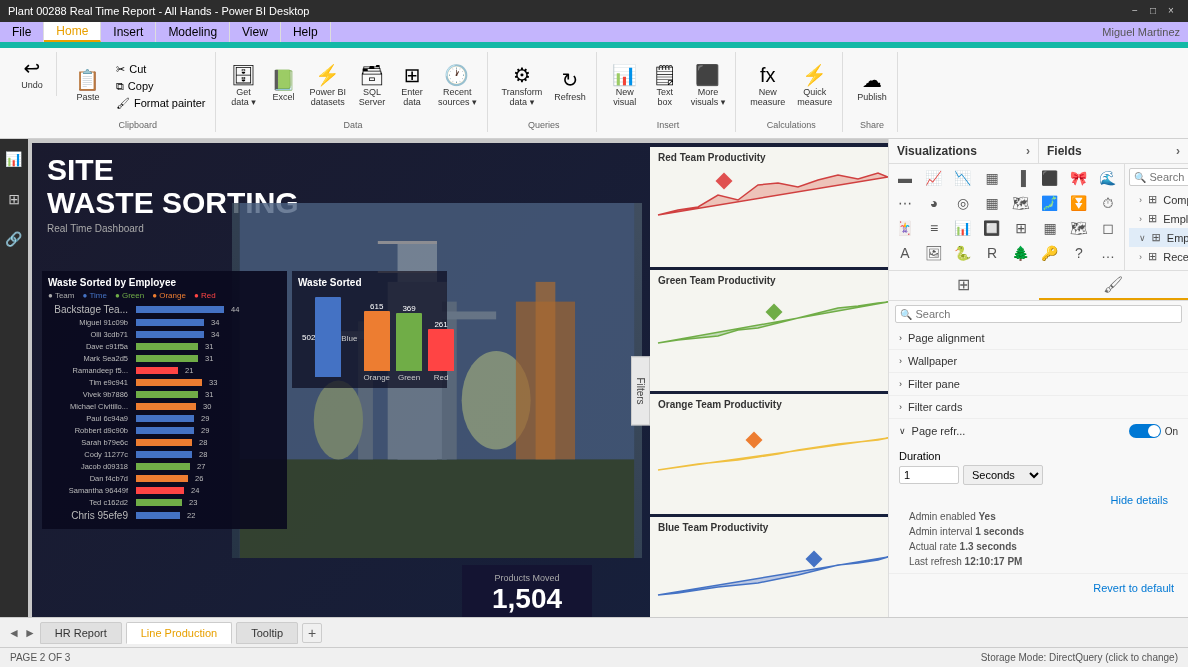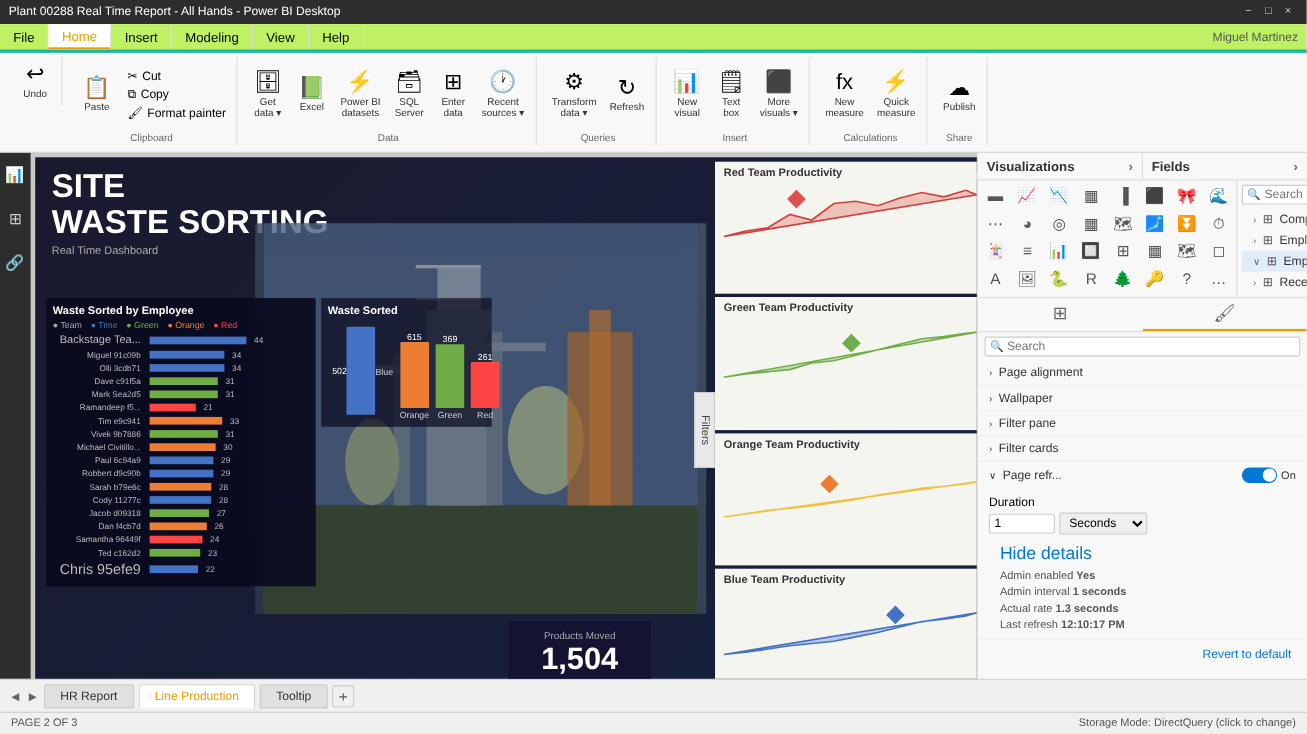--- a/index.html
+++ b/index.html
@@ -19,22 +19,22 @@
     .title-bar-controls { display: flex; gap: 6px; }
     .title-bar-btn { width: 12px; height: 12px; font-size: 10px; color: #ccc; cursor: pointer; }
 
     
     .ribbon {
       background: #f8f8f8;
       border-bottom: 1px solid #d1d1d1;
     }
     .ribbon-tabs {
       display: flex;
-      background: #bef264;
-      border-bottom: 3px solid #14b8a6;
+      background: #c4b5fd;
+      border-bottom: 6px solid #14b8a6;
       height: 26px;
     }
     .ribbon-tab {
       padding: 4px 12px;
       font-size: 12px;
       cursor: pointer;
       display: flex;
       align-items: center;
       border-right: 1px solid #ddd;
     }
@@ -204,21 +204,22 @@
     }
     .detail-text {
       font-size: 10px;
       color: #555;
       padding: 2px 10px;
     }
     .detail-link {
       color: #0078d4;
       cursor: pointer;
       padding: 3px 10px;
-      font-size: 16px;
+      font-size: 11px;
+      text-align: right;
     }
     .revert-btn {
       color: #0078d4;
       cursor: pointer;
       font-size: 11px;
       float: right;
       padding: 4px 10px;
     }
 
     
@@ -562,21 +563,21 @@
               <span style="color:#bbb;font-size:7.5px;width:80px;text-align:right;">Samantha 96449f</span>
               <span style="display:inline-block;height:7px;width:48px;background:#ff4444;margin-left:4px;"></span>
               <span style="color:#bbb;font-size:7.5px;margin-left:3px;">24</span>
             </div>
           <div class="waste-row">
               <span style="color:#bbb;font-size:7.5px;width:80px;text-align:right;">Ted c162d2</span>
               <span style="display:inline-block;height:7px;width:46px;background:#70ad47;margin-left:4px;"></span>
               <span style="color:#bbb;font-size:7.5px;margin-left:3px;">23</span>
             </div>
           <div class="waste-row">
-              <span style="color:#bbb;font-size:13px;width:80px;text-align:right;">Chris 95efe9</span>
+              <span style="color:#bbb;font-size:10px;width:80px;text-align:right;">Chris 95efe9</span>
               <span style="display:inline-block;height:7px;width:44px;background:#4472c4;margin-left:4px;"></span>
               <span style="color:#bbb;font-size:7.5px;margin-left:3px;">22</span>
             </div>
         </div>
       </div>
 
       <div style="position:absolute;top:128px;left:260px;width:155px;background:rgba(10,10,30,0.7);padding:6px;">
         <div style="color:white;font-size:10px;font-weight:600;margin-bottom:4px;">Waste Sorted</div>
         <div style="display:flex;align-items:flex-end;height:90px;gap:6px;padding:0 4px;">
           <div style="display:flex;flex-direction:row;align-items:center;justify-content:flex-end;height:90px;">

